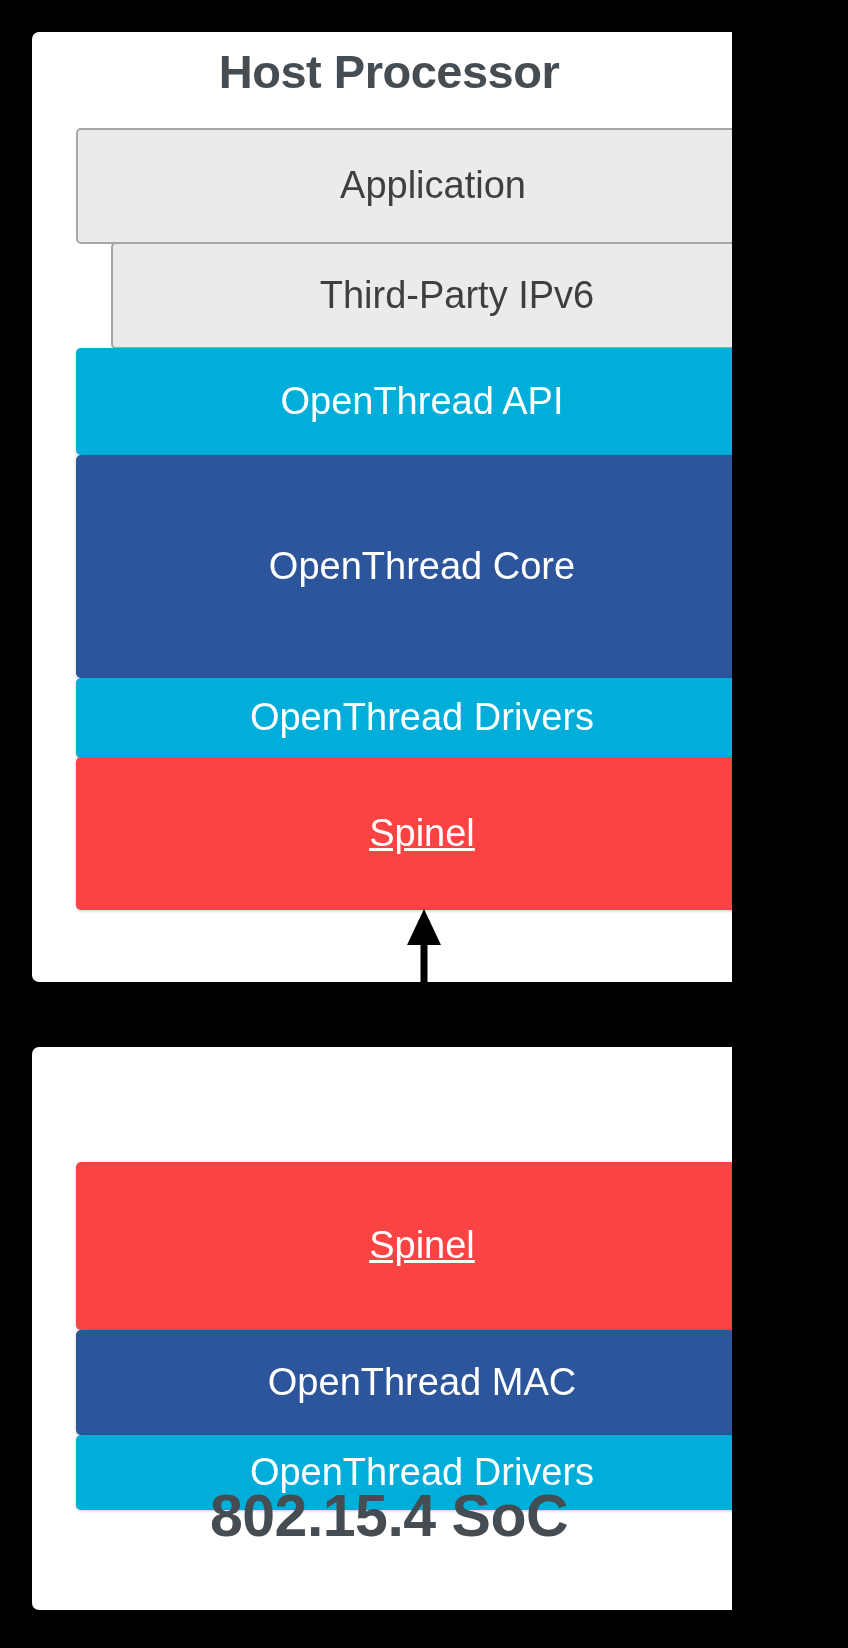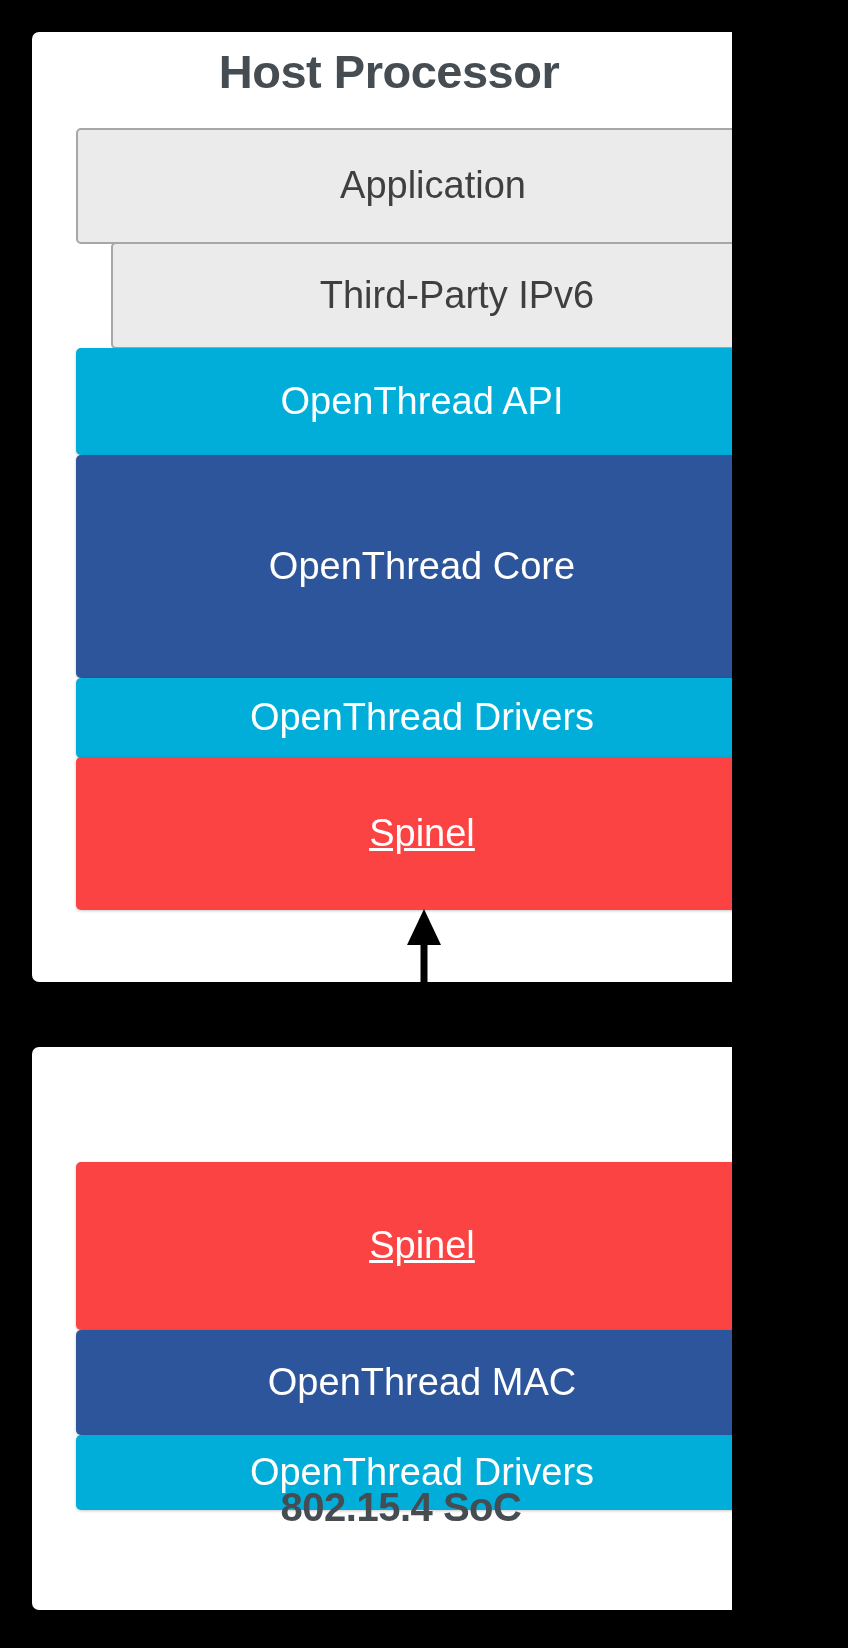--- a/index.html
+++ b/index.html
@@ -38,21 +38,21 @@
     position: absolute;
     left: 0;
     width: 778px;
     text-align: center;
     font-weight: bold;
     color: #454c52;
     letter-spacing: -0.5px;
     line-height: 1;
   }
   #host-title { top: 48px;  font-size: 47px; }
-  #soc-title  { top: 1487px; font-size: 40px; margin-left: 12px; }
+  #soc-title  { top: 1487px; font-size: 59px; }
 
   
   .band {
     position: absolute;
     left: 76px;
     width: 692px;
     box-sizing: border-box;
     display: flex;
     align-items: center;
     justify-content: center;

